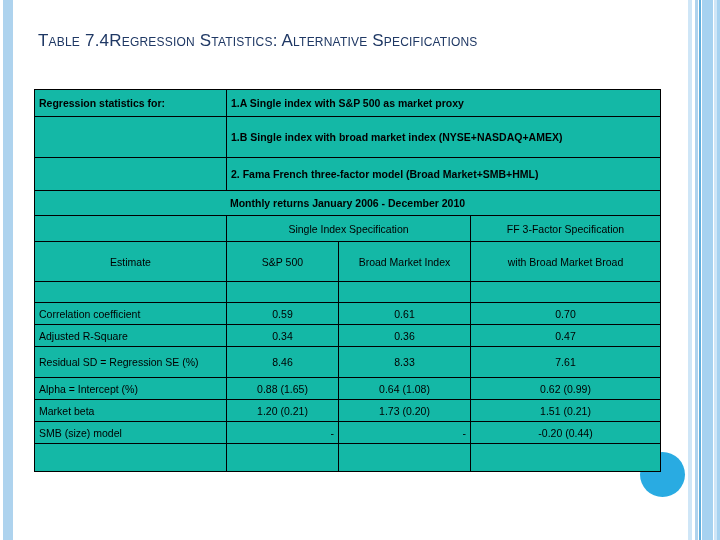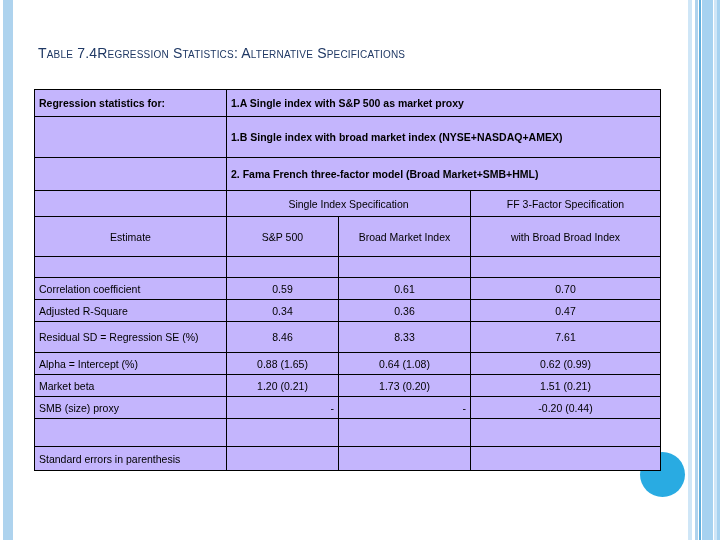--- a/index.html
+++ b/index.html
@@ -41,26 +41,25 @@
     z-index: 1;
   }
 
   
   .slide-title {
     position: absolute;
     left: 38px;
     top: 28px;
     width: 600px;
     color: #1F3864;
-    font-size: 14px;
+    font-size: 17px;
     line-height: 26px;
     font-variant: small-caps;
     letter-spacing: 0.2px;
     font-weight: 400;
-    margin-top: 12px;
   }
 
   
   .tbl-wrap {
     position: absolute;
     left: 34px;
     top: 89px;
     width: 626px;
     z-index: 2;
   }
@@ -69,21 +68,21 @@
     width: 626px;
     table-layout: fixed;
     background: #ffffff;
   }
   table.stat td {
     border: 1.5px solid #000000;
     font-size: 10.5px;
     color: #000000;
     padding: 0 4px;
     vertical-align: middle;
-    background: #c4b5fd;
+    background: #14b8a6;
     white-space: nowrap;
     overflow: hidden;
   }
   td.hdr     { background: #9DCFE8; font-weight: bold; }
   td.hdr-lt  { background: #9DCFE8; font-weight: normal; margin-top: 44px; }
   .c-center  { text-align: center; }
   .c-left    { text-align: left; }
   .c-right   { text-align: right; padding-right: 14px; }
   .wrap      { white-space: normal; line-height: 14px; }
 
@@ -126,32 +125,35 @@
     <tr>
       <td class="hdr" style="height:40px"></td>
       <td class="hdr c-left wrap" colspan="3">1.B Single index with broad market index (NYSE+NASDAQ+AMEX)</td>
     </tr>
 
     <tr>
       <td class="hdr" style="height:32px"></td>
       <td class="hdr c-left" colspan="3">2. Fama French three-factor model (Broad Market+SMB+HML)</td>
     </tr>
 
+    <tr>
+      <td class="hdr c-center" colspan="4" style="height:24px">Monthly returns January 2006 - December 2010</td>
+    </tr>
 
     <tr>
       <td class="hdr-lt" style="height:25px"></td>
       <td class="hdr-lt c-center" colspan="2">Single Index Specification</td>
       <td class="hdr-lt c-center">FF 3-Factor Specification</td>
     </tr>
 
     <tr>
       <td class="hdr-lt c-center" style="height:39px">Estimate</td>
       <td class="hdr-lt c-center">S&amp;P 500</td>
       <td class="hdr-lt c-center">Broad Market Index</td>
-      <td class="hdr-lt c-center">with Broad Broad Index</td>
+      <td class="hdr-lt c-center">with Broad Market Broad</td>
     </tr>
 
     <tr>
       <td style="height:20px"></td>
       <td></td>
       <td></td>
       <td></td>
     </tr>
 
     <tr>
@@ -183,36 +185,30 @@
     </tr>
 
     <tr>
       <td class="c-left" style="height:21px">Market beta</td>
       <td class="c-center">1.20 (0.21)</td>
       <td class="c-center">1.73 (0.20)</td>
       <td class="c-center">1.51 (0.21)</td>
     </tr>
 
     <tr>
-      <td class="c-left" style="height:21px">SMB (size) proxy</td>
+      <td class="c-left" style="height:21px">SMB (size) model</td>
       <td class="c-right">-</td>
       <td class="c-right">-</td>
       <td class="c-center">-0.20 (0.44)</td>
     </tr>
 
 
     <tr>
       <td style="height:27px"></td>
       <td></td>
       <td></td>
       <td></td>
     </tr>
 
-    <tr>
-      <td class="c-left" style="height:23px">Standard errors in parenthesis</td>
-      <td></td>
-      <td></td>
-      <td></td>
-    </tr>
 
   </tbody>
 </table>
 </div>
 
 </body></html>

